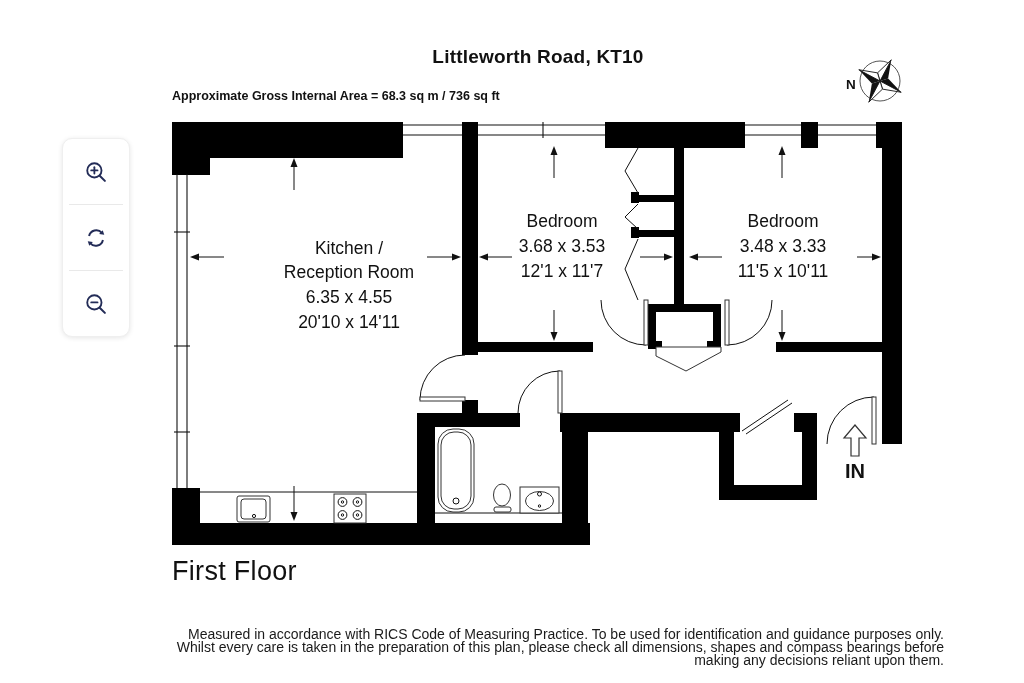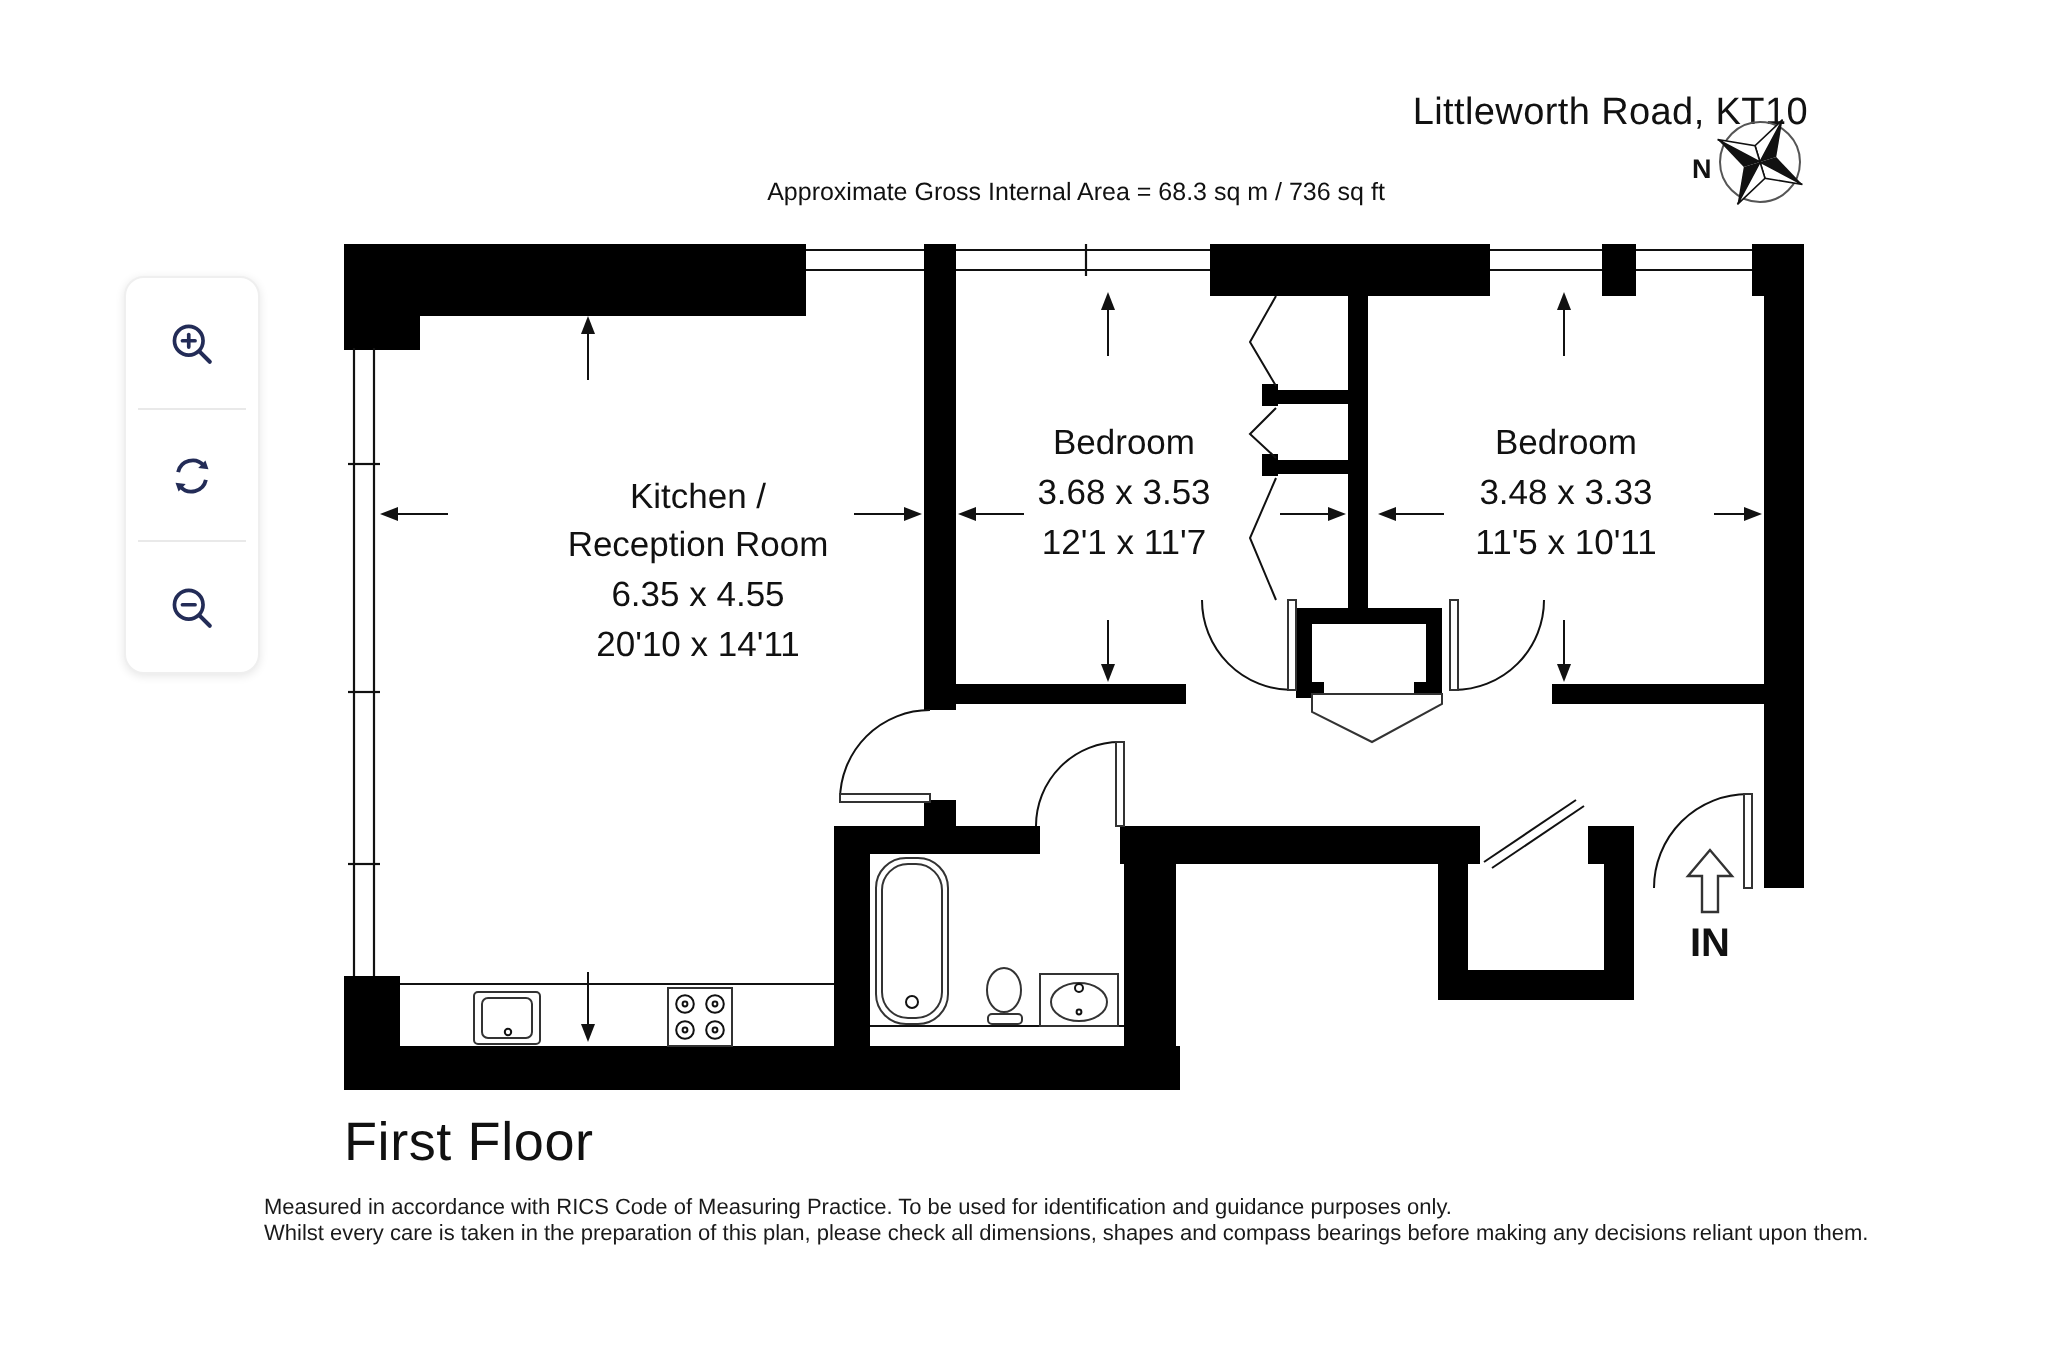--- a/index.html
+++ b/index.html
@@ -4,25 +4,25 @@
 <style>
   html,body{margin:0;padding:0;}
   body{
     width:1024px;height:683px;position:relative;overflow:hidden;
     background:#ffffff;
     font-family:"Liberation Sans", sans-serif;
     color:#111;
   }
   .plan-title{
     position:absolute;left:172px;top:46px;width:732px;
-    text-align:right;font-size:19px;font-weight:normal;letter-spacing:.2px;
+    text-align:center;font-size:19px;font-weight:bold;letter-spacing:.2px;
   }
   .plan-subtitle{
     position:absolute;left:172px;top:89px;width:732px;
-    text-align:center;font-size:12.5px;
+    font-size:12.5px;font-weight:bold;
   }
   .toolbar{
     position:absolute;left:62px;top:138px;width:66px;height:197px;
     background:#fff;border:1px solid #efefef;border-radius:10px;
     box-shadow:0 1px 5px rgba(0,0,0,.10);
     display:flex;flex-direction:column;align-items:stretch;
   }
   .toolbar button{
     flex:1;border:none;background:transparent;cursor:pointer;
     display:flex;align-items:center;justify-content:center;padding:0;
@@ -33,22 +33,22 @@
   .compass text{font-size:13.5px;font-weight:bold;fill:#111;}
   .plan{position:absolute;left:172px;top:114px;width:732px;height:432px;}
   .plan text{fill:#111;}
   .room-label{font-size:17.5px;}
   .in-label{font-size:20px;font-weight:600;}
   .floor-label{
     position:absolute;left:172px;top:556px;
     font-size:27px;font-weight:normal;letter-spacing:.3px;
   }
   .disclaimer{
-    position:absolute;left:132px;top:598px;width:812px;
-    text-align:left;font-size:11px;line-height:13px;color:#1a1a1a;
+    position:absolute;left:132px;top:628px;width:812px;
+    text-align:right;font-size:14px;line-height:13px;color:#1a1a1a;
   }
   .thin{stroke:#111;stroke-width:1;fill:none;}
   .win{stroke:#111;stroke-width:1.1;fill:none;}
   .fix{stroke:#333;stroke-width:1;fill:#fff;}
   .dim{stroke:#111;stroke-width:1;fill:none;}
   .dimhead{fill:#111;stroke:none;}
 </style>
 </head>
 <body>
 

